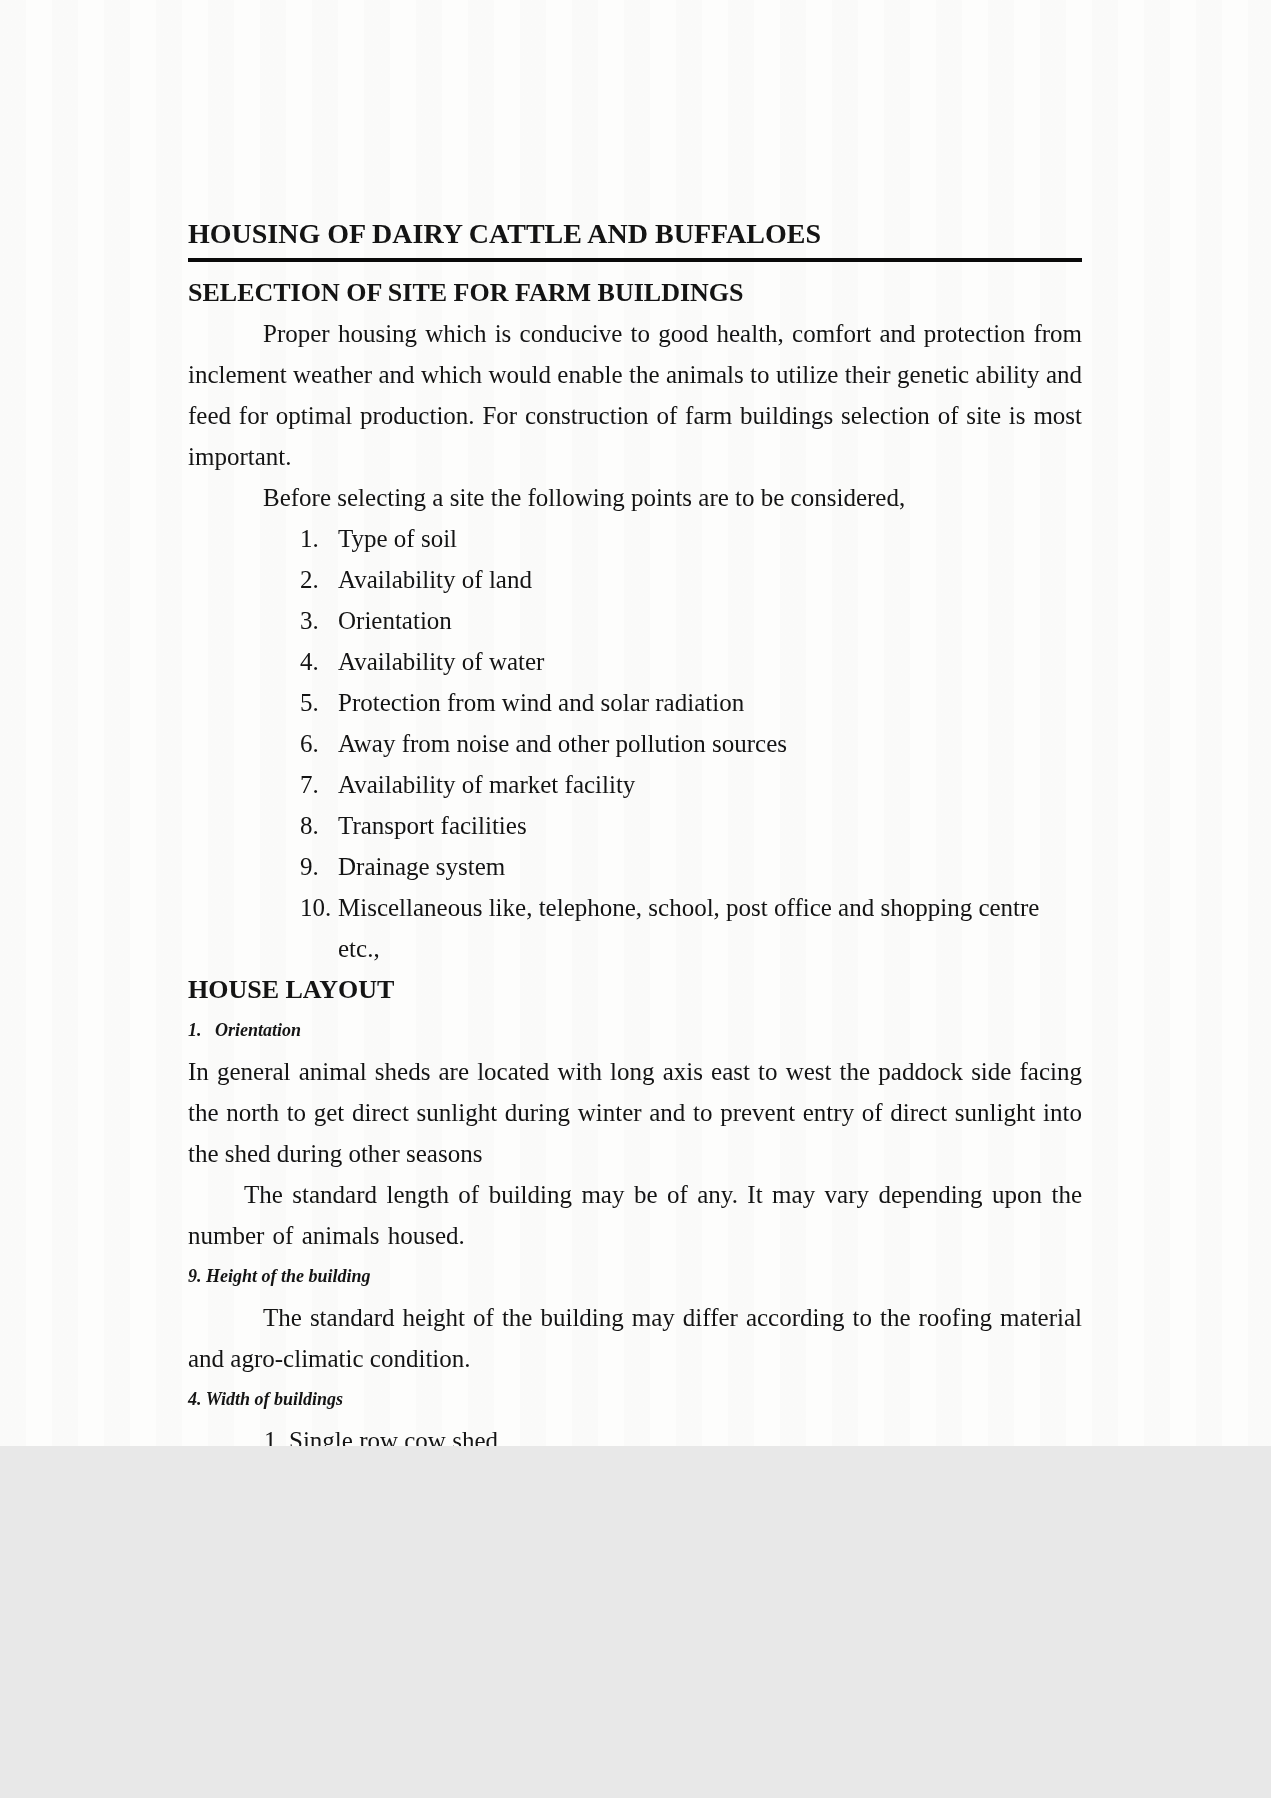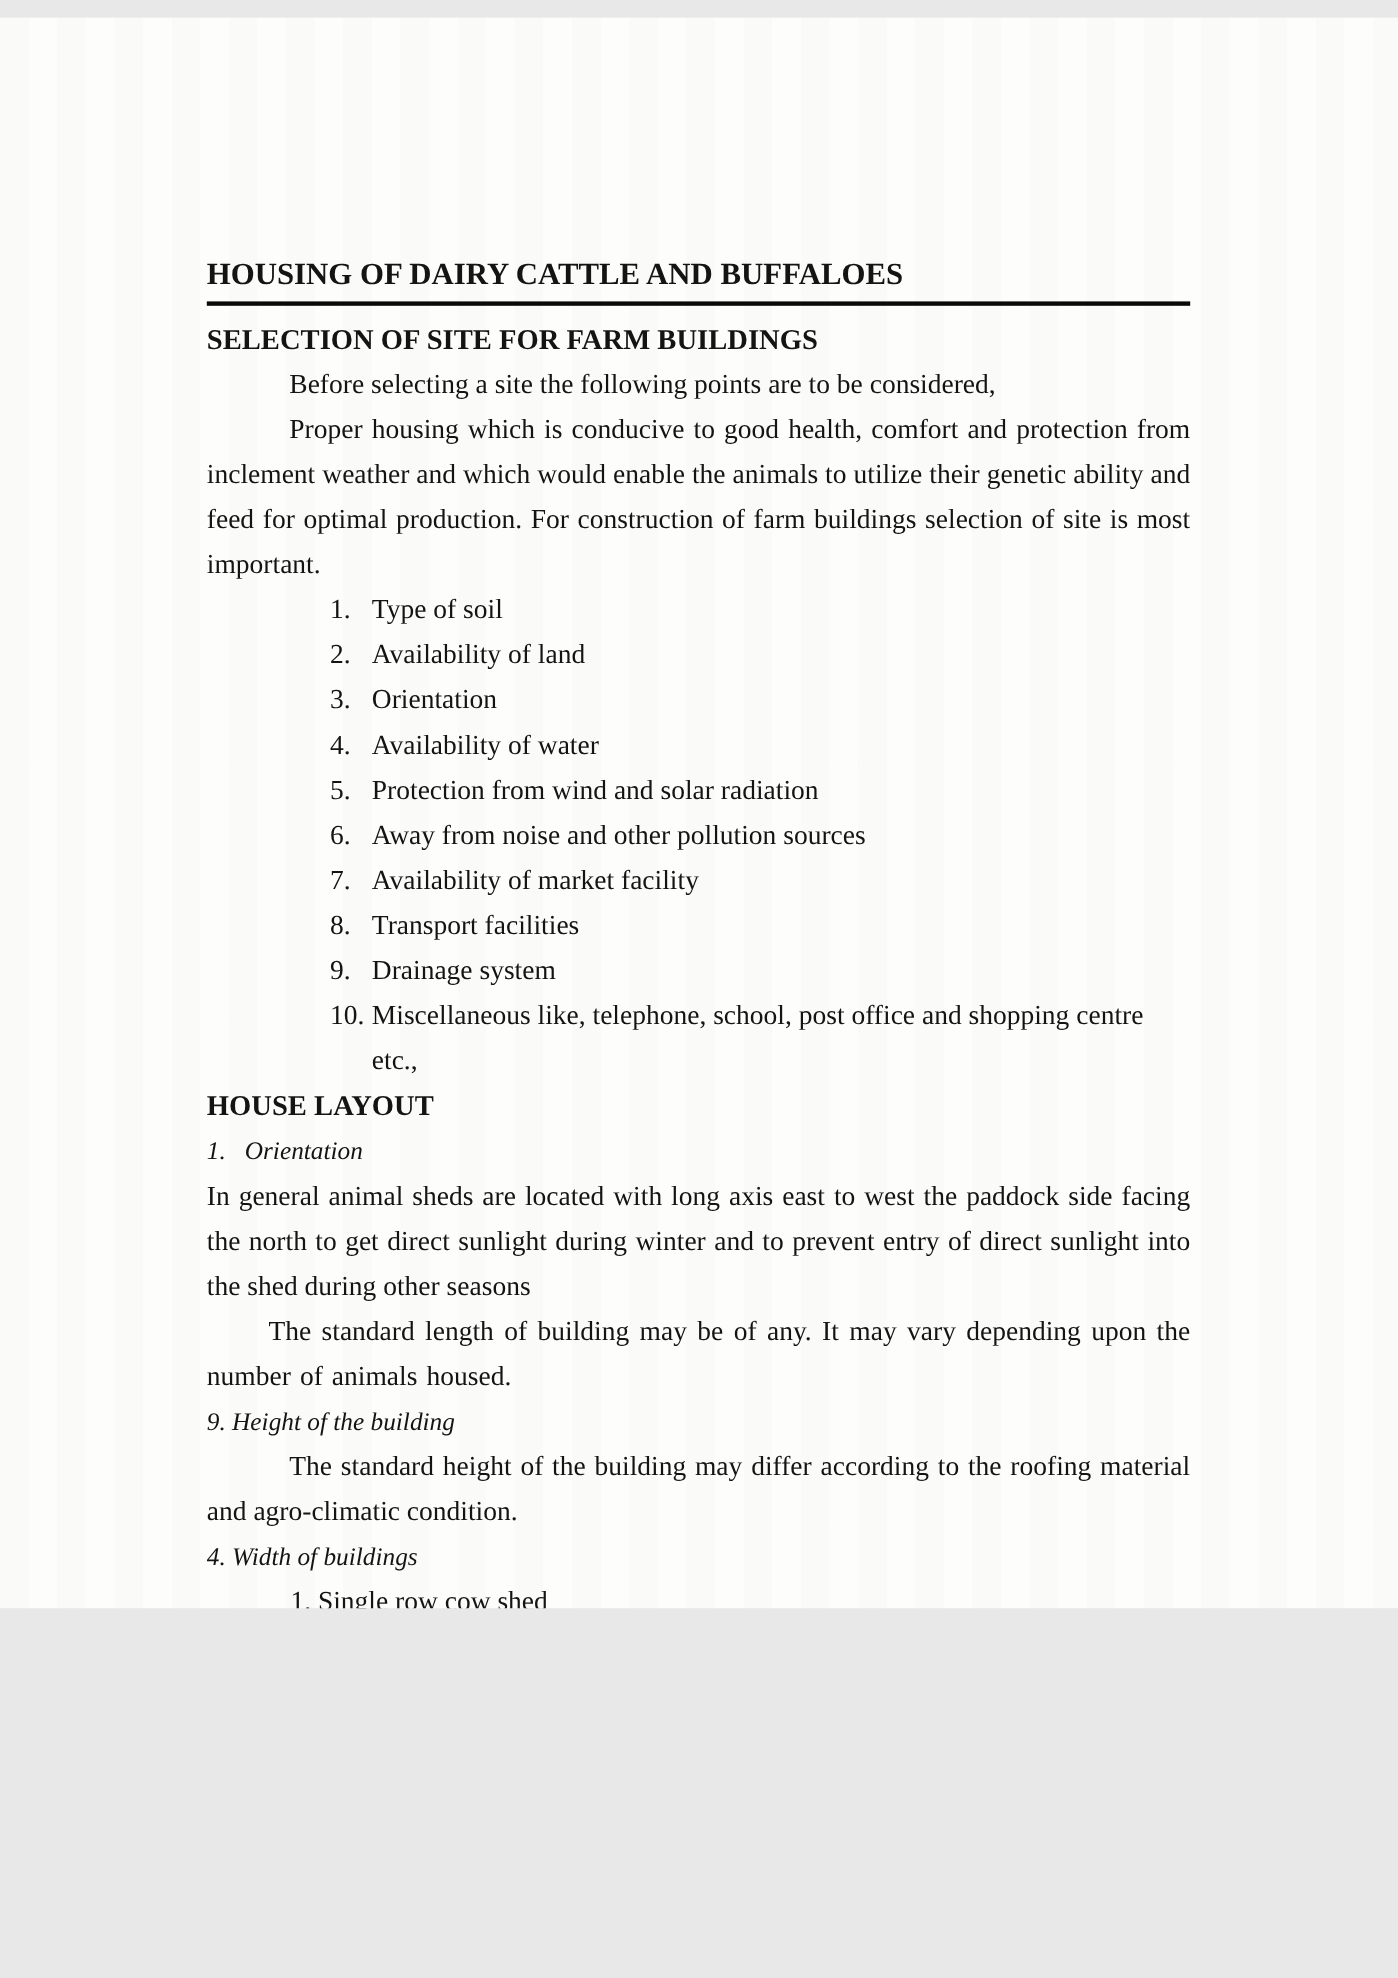--- a/index.html
+++ b/index.html
@@ -1,21 +1,21 @@
 <!DOCTYPE html>
 <html><head>
 <meta charset="utf-8">
 <style>
   * { margin: 0; padding: 0; box-sizing: border-box; }
   html, body { background: #e8e8e8; }
   .page {
     position: relative;
     width: 1271px;
     height: 1446px;
-    margin: 16px auto;
+    margin: 0 auto;
     background:
       repeating-linear-gradient(90deg,
         rgba(0,0,0,0.012) 0px, rgba(0,0,0,0.012) 26px,
         rgba(0,0,0,0.0) 26px, rgba(0,0,0,0.0) 52px),
       #fdfdfc;
     color: #141414;
     font-family: "Liberation Serif", "DejaVu Serif", serif;
     overflow: hidden;
   }
   .content {
@@ -57,22 +57,22 @@
   .para.indent-small { text-indent: 56px; word-spacing: 2px; }
   .lead-line { text-indent: 75px; }
   .pt { display: flex; }
   .pt-num {
     margin-left: 112px;
     min-width: 38px;
     flex: 0 0 auto;
   }
   .pt-text { flex: 1 1 auto; }
   .subhead {
-    font-size: 23px;
-    font-weight: normal;
+    font-size: 18px;
+    font-weight: bold;
     font-style: italic;
     line-height: 41px;
     white-space: pre;
   }
   .wrow { display: flex; flex-direction: column; }
   .wlabel { margin-left: 76px; width: 286px; flex: 0 0 auto; }
   .wdash { width: 74px; flex: 0 0 auto; }
   .wvalue { flex: 1 1 auto; }
 </style>
 </head>
@@ -80,23 +80,23 @@
 
 <div class="page">
   <div class="content">
 
     <div class="doc-title">HOUSING OF DAIRY CATTLE AND BUFFALOES</div>
 
     <div class="title-rule"></div>
 
     <div class="h2">SELECTION OF SITE FOR FARM BUILDINGS</div>
 
+    <div class="body-text para">Proper housing which is conducive to good health, comfort and protection from inclement weather and which would enable the animals to utilize their genetic ability and feed for optimal production. For construction of farm buildings selection of site is most important.</div>
+
     <div class="body-text lead-line">Before selecting a site the following points are to be considered,</div>
-
-    <div class="body-text para">Proper housing which is conducive to good health, comfort and protection from inclement weather and which would enable the animals to utilize their genetic ability and feed for optimal production. For construction of farm buildings selection of site is most important.</div>
 
     <div class="body-text">
       <div class="pt">
         <span class="pt-num">1.</span>
         <span class="pt-text">Type of soil</span>
       </div>
       <div class="pt">
         <span class="pt-num">2.</span>
         <span class="pt-text">Availability of land</span>
       </div>

